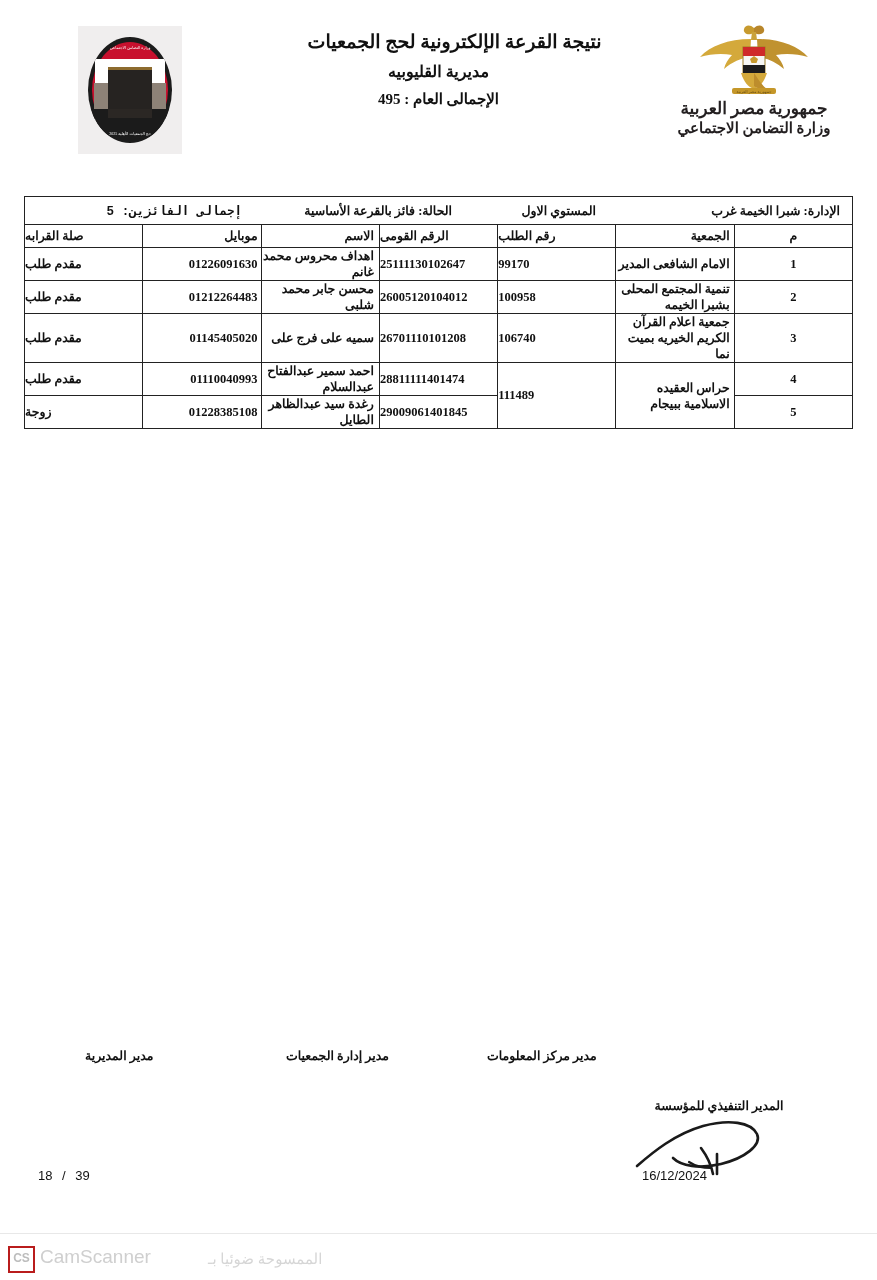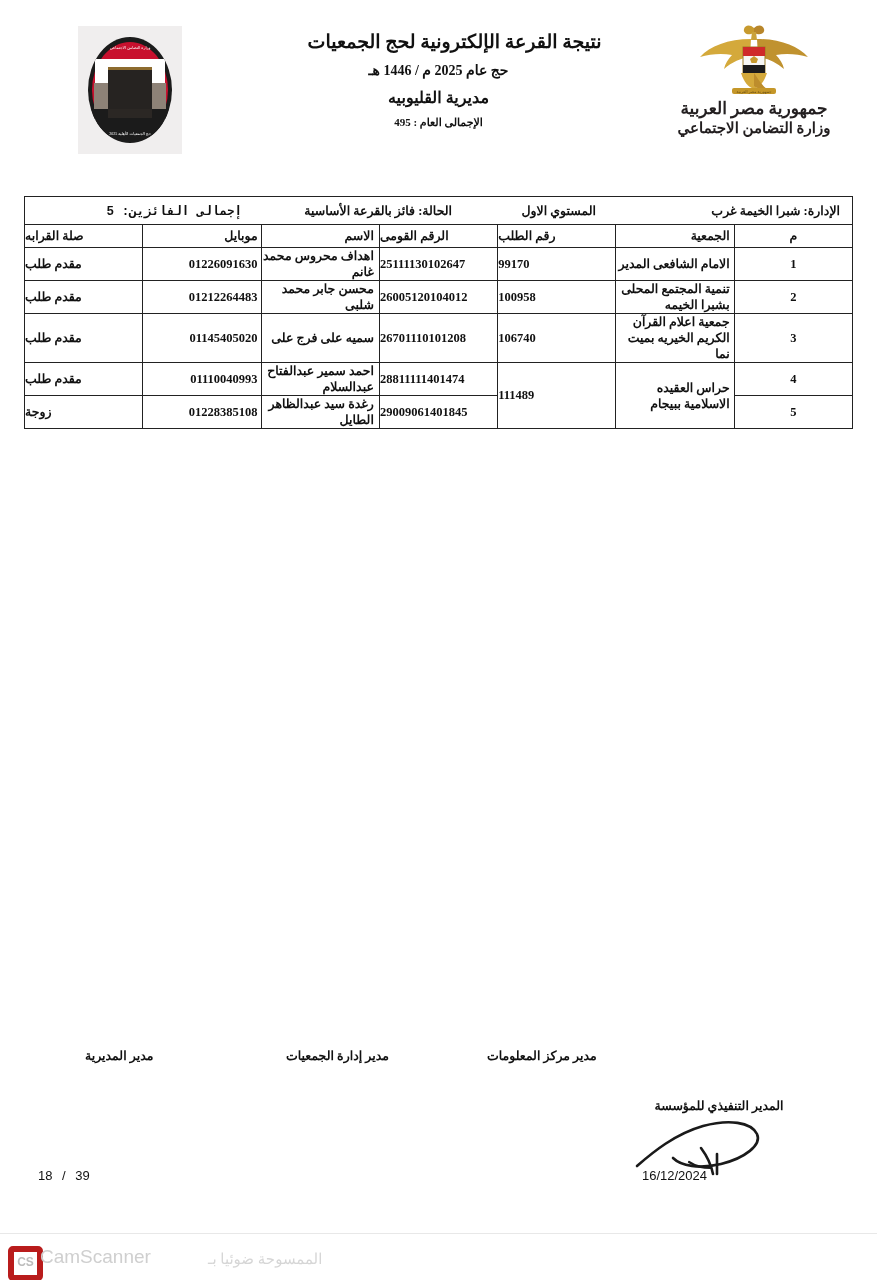--- a/index.html
+++ b/index.html
@@ -142,21 +142,21 @@
     font-size: 14px;
     font-weight: bold;
     margin-bottom: 9px;
   }
   .doc-directorate {
     font-size: 16px;
     font-weight: bold;
     margin-bottom: 9px;
   }
   .doc-total {
-    font-size: 11px;
+    font-size: 15px;
     font-weight: bold;
   }
 
   
   .table-zone {
     position: absolute;
     top: 196px;
     left: 24px;
     width: 829px;
   }
@@ -278,22 +278,22 @@
     background: #ffffff;
     border-top: 1px solid #e8e8e8;
     direction: ltr;
   }
   .cs-badge {
     position: absolute;
     left: 8px;
     top: 12px;
     width: 23px;
     height: 23px;
-    border: 6px solid #b91c1c;
-    border-radius: 5px;
+    border: 2px solid #b91c1c;
+    border-radius: 0;
     color: #bdbdbd;
     font-family: "Liberation Sans", sans-serif;
     font-size: 12px;
     font-weight: bold;
     text-align: center;
     line-height: 21px;
   }
   .cs-text {
     position: absolute;
     left: 40px;
@@ -324,21 +324,20 @@
       <div class="court-l"></div>
       <div class="court-r"></div>
       <div class="kaaba"></div>
       <div class="txt-top">وزارة التضامن الاجتماعي</div>
       <div class="txt-bot">حج الجمعيات الأهلية 2025</div>
     </div>
   </div>
 
   <div class="title-block">
     <div class="doc-title">نتيجة القرعة الإلكترونية لحج الجمعيات</div>
-    <div class="doc-year">حج عام 2025 م / 1446 هـ</div>
     <div class="doc-directorate">مديرية القليوبيه</div>
     <div class="doc-total">الإجمالى العام : 495</div>
   </div>
 
   <div class="logo-gov">
     <div class="eagle-wrap">
       <svg width="190" height="74" viewBox="0 0 190 74" aria-hidden="true">
         <g transform="translate(95,4)">
           <path d="M0,2 C-4,-2 -9,-1 -10,3 C-11,7 -7,9 -3,8 L0,7 Z" fill="#c79a2e"></path>
           <path d="M0,2 C4,-2 9,-1 10,3 C11,7 7,9 3,8 L0,7 Z" fill="#b8862a"></path>

